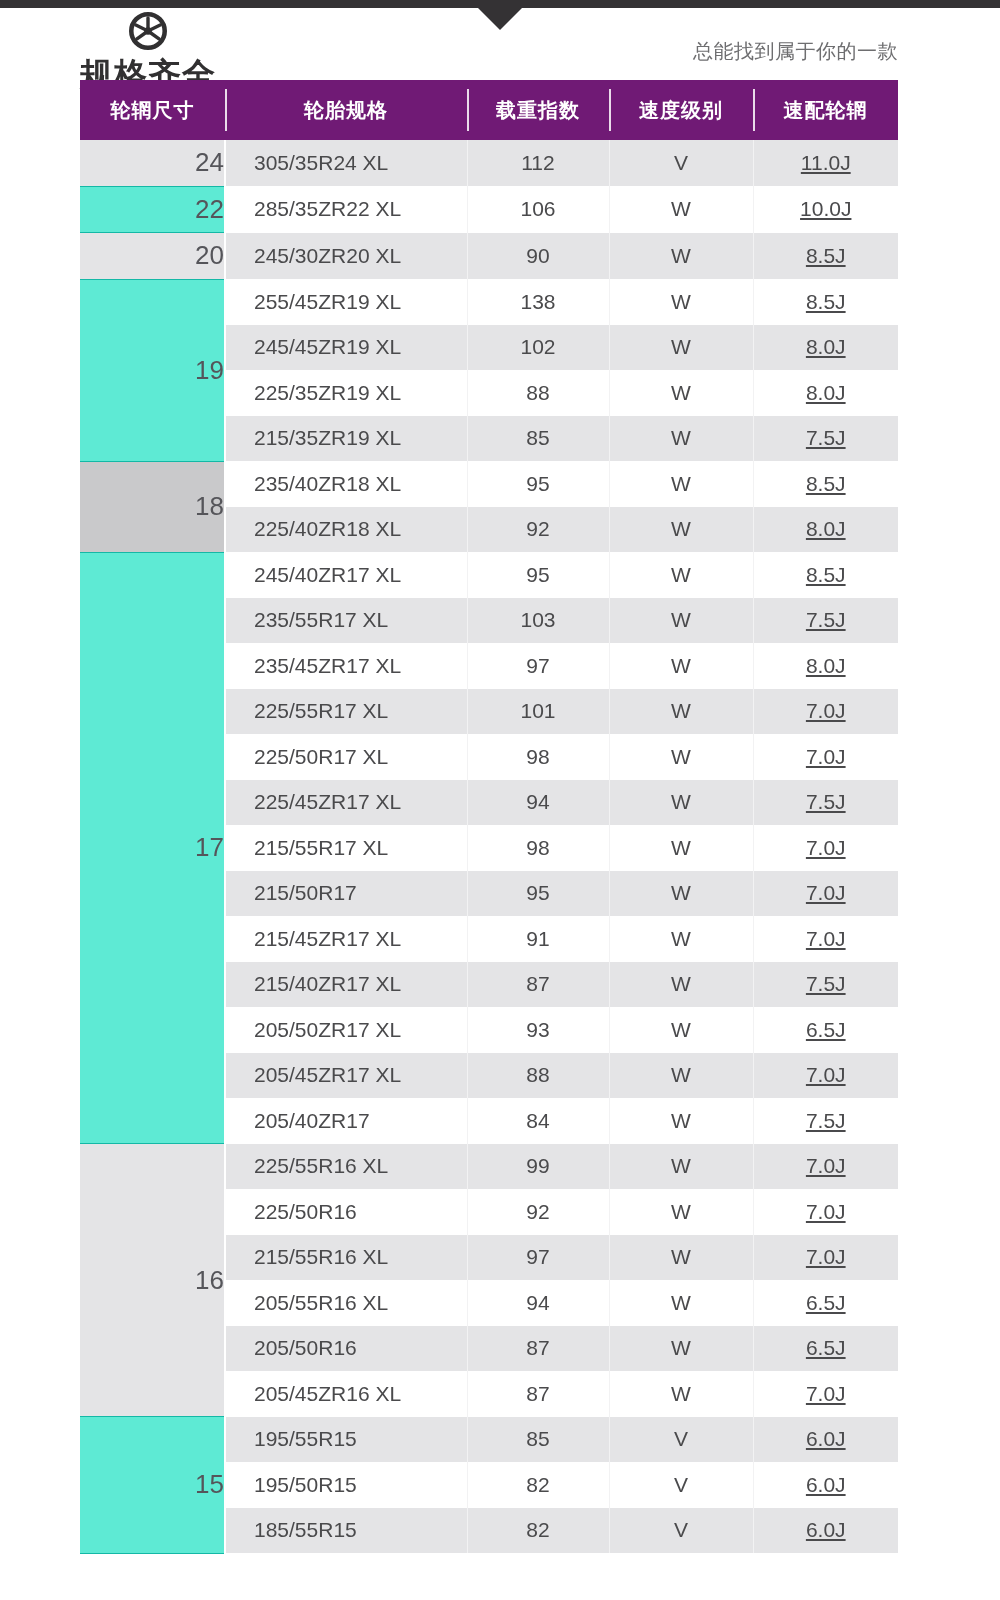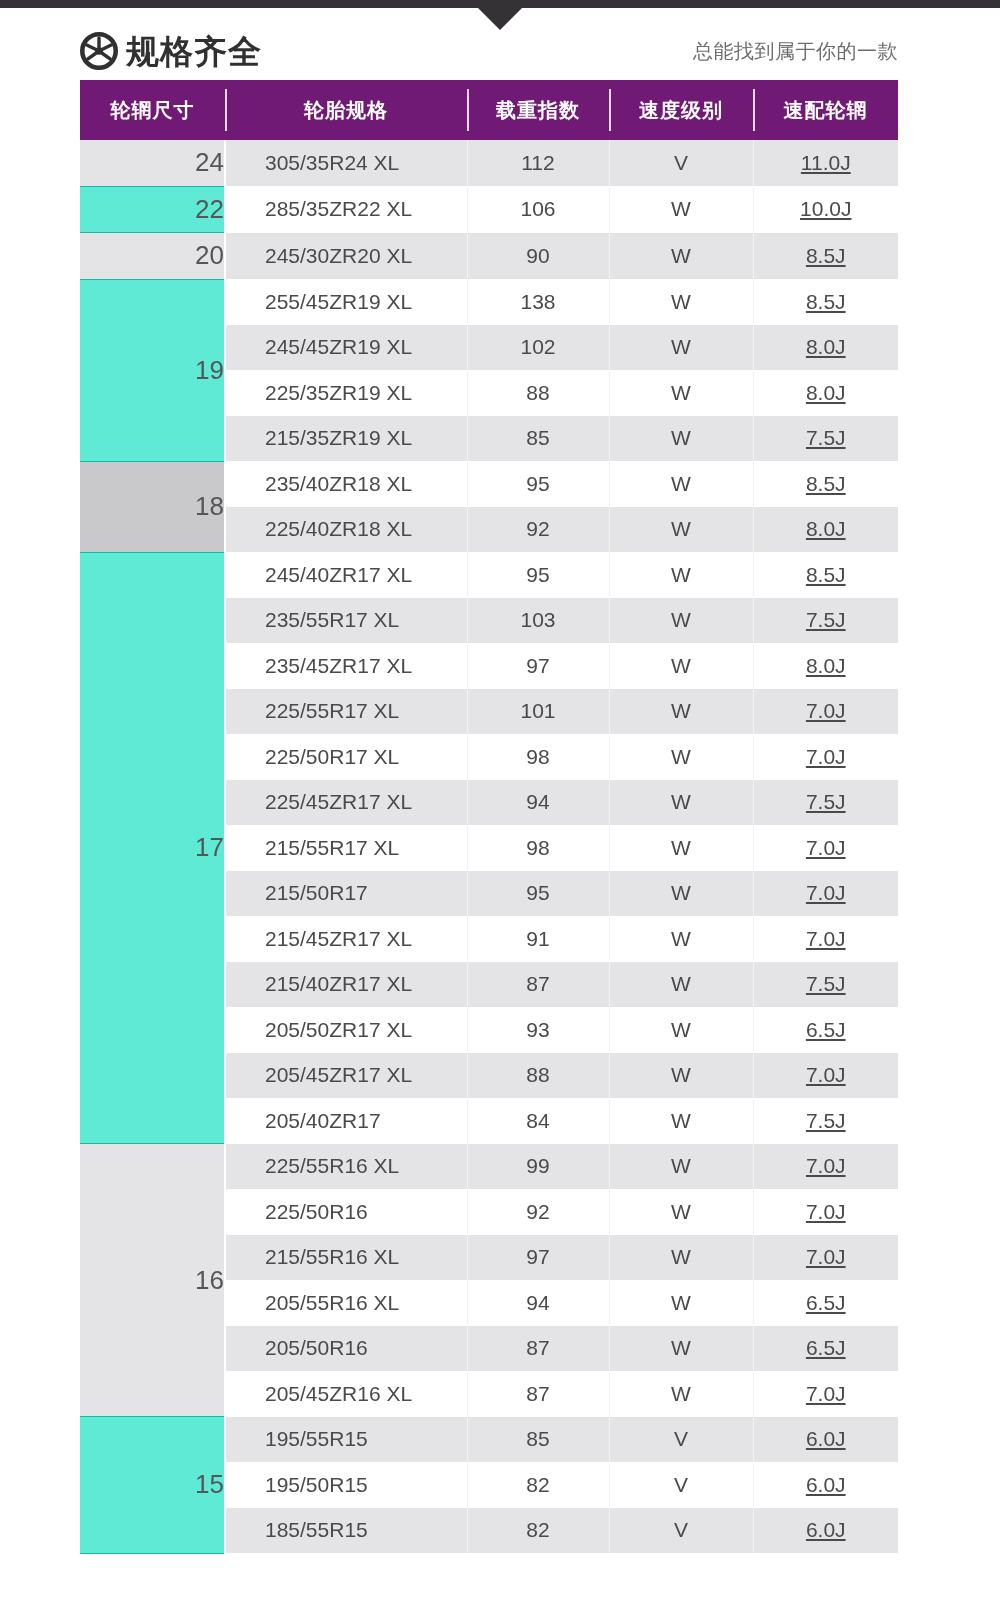--- a/index.html
+++ b/index.html
@@ -41,20 +41,21 @@
     width: 818px;
     height: 50px;
     display: flex;
     align-items: center;
     justify-content: space-between;
   }
   .title-left {
     display: flex;
     align-items: center;
     gap: 8px;
+    flex-direction: column;
   }
   .wheel-icon {
     width: 38px;
     height: 38px;
     flex: 0 0 38px;
     display: block;
   }
   .title-text {
     font-size: 33px;
     font-weight: bold;
@@ -113,21 +114,21 @@
     color: #4a4a4c;
     vertical-align: middle;
     background: #ffffff;
     border-right: 1px solid #f2f2f3;
   }
   tbody tr.alt td {
     background: #e4e4e6;
   }
   td.c-size {
     text-align: left;
-    padding-left: 39px;
+    padding-left: 28px;
   }
   td.c-load,
   td.c-speed,
   td.c-rim {
     text-align: center;
   }
   td.c-rim {
     border-right: none;
     text-decoration: underline;
   }

